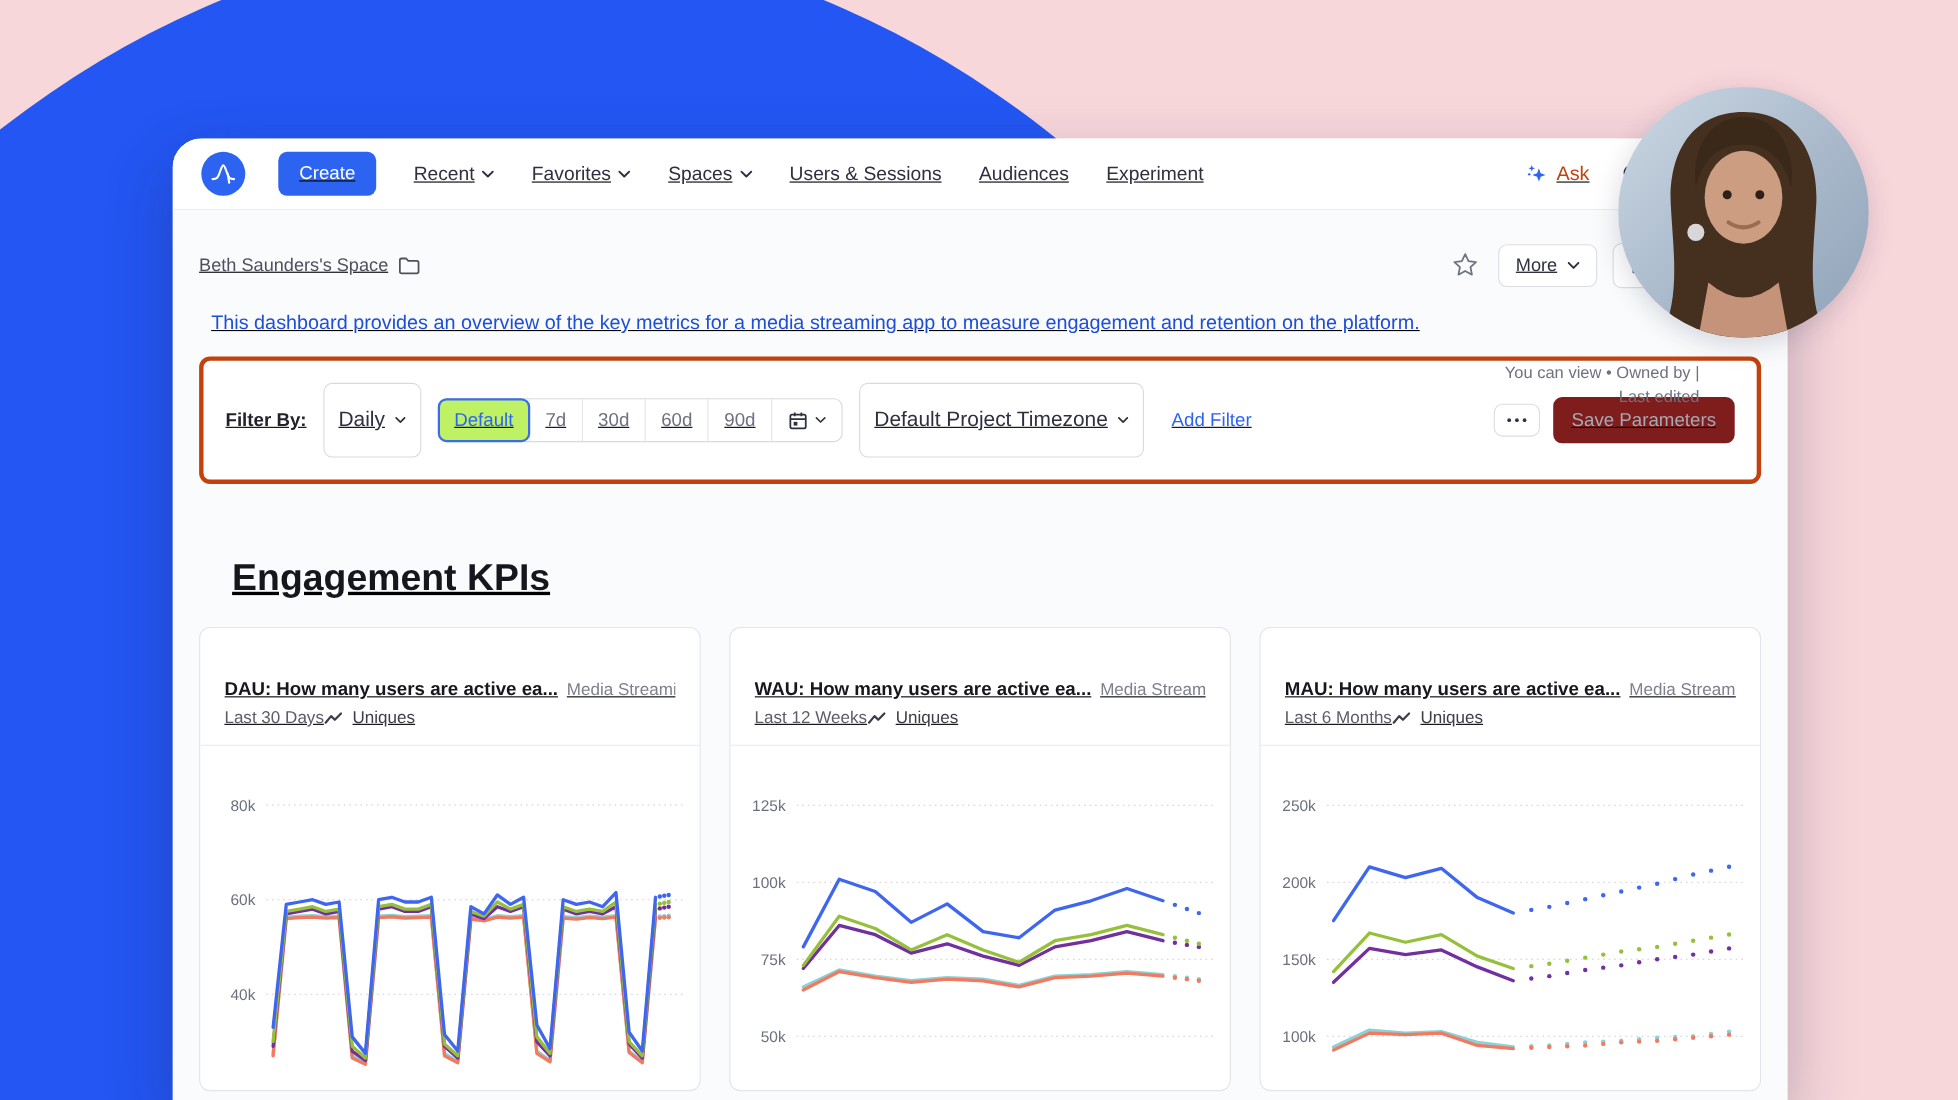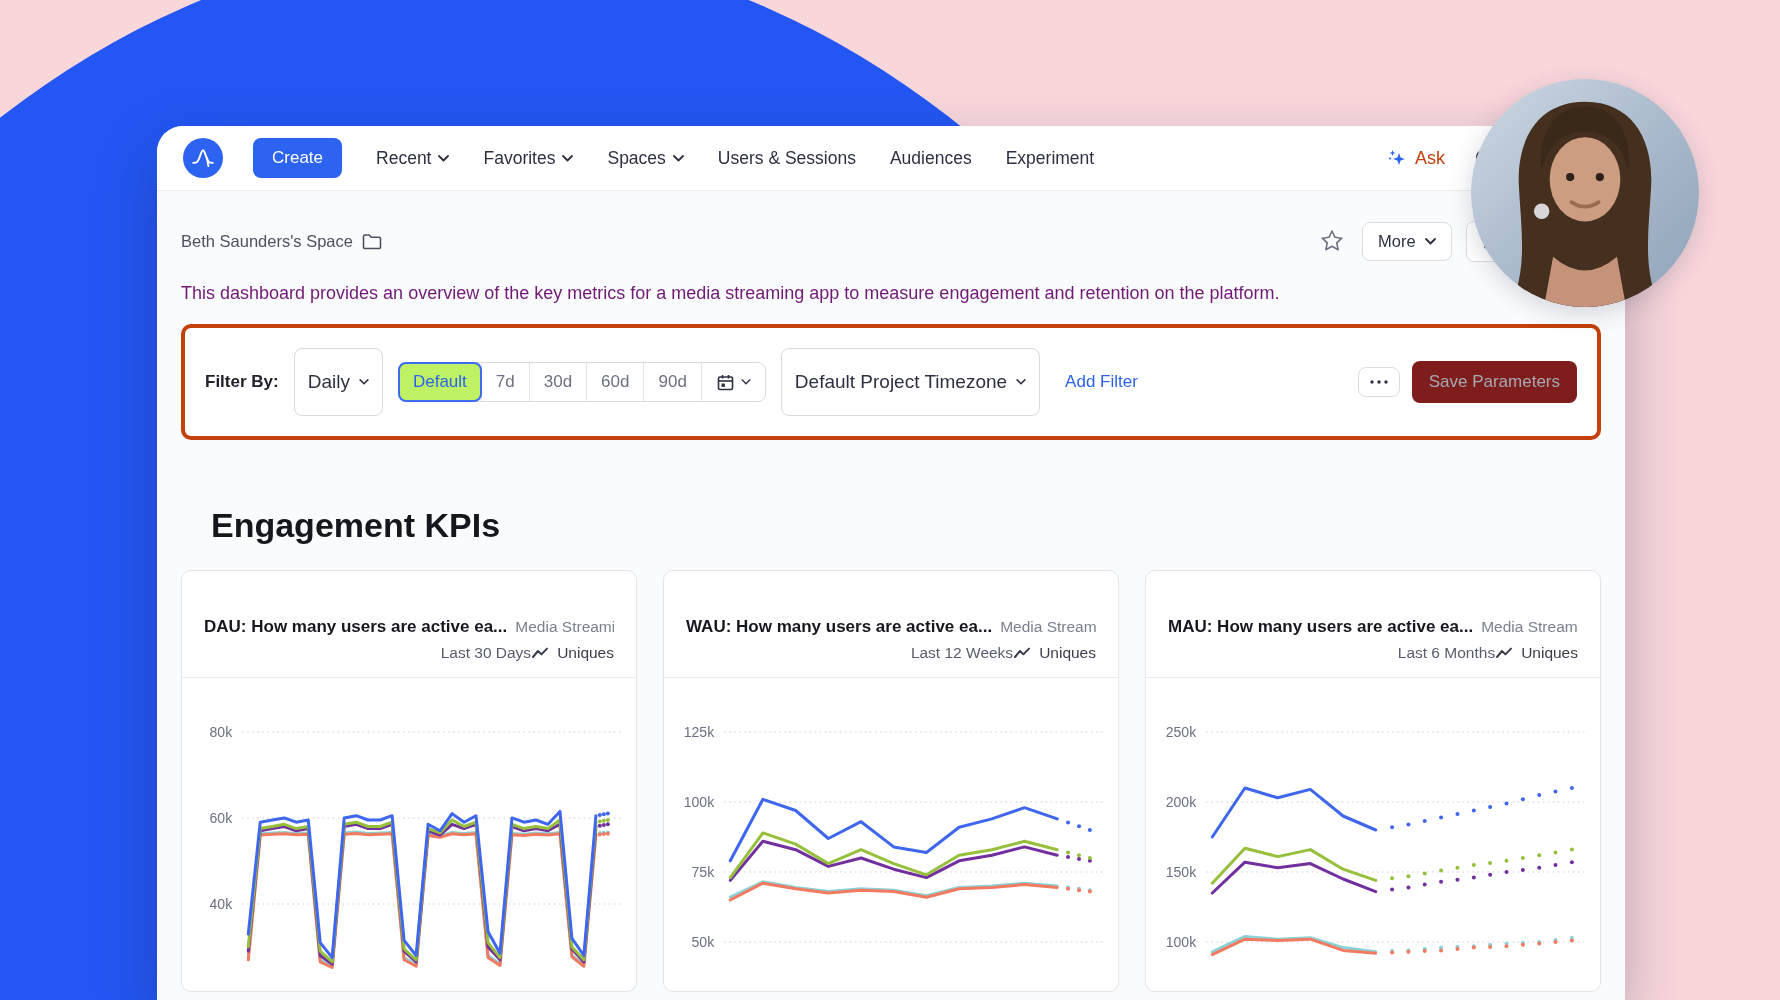--- a/index.html
+++ b/index.html
@@ -1,21 +1,21 @@
 <!DOCTYPE html>
 <html><head>
 <meta charset="utf-8">
 <style>
   html,body{margin:0;padding:0;width:1780px;height:1000px;overflow:hidden;
     background:#f8d7db;font-family:"Liberation Sans",sans-serif;position:relative;}
   .blob{position:absolute;left:-530px;top:-55px;width:2010px;height:2910px;
     border-radius:50%;background:#2356f2;}
   .window{position:absolute;left:157px;top:126px;width:1468px;height:874px;
     background:#fff;border-radius:26px 26px 0 0;overflow:hidden;
-    box-shadow:0 24px 60px rgba(25,30,70,.28);}
+    box-shadow:0 24px 60px rgba(25,30,70,.28);text-decoration:underline;}
   
   .nav{height:64px;display:flex;align-items:center;padding:0 26px;gap:34px;
     background:#fff;border-bottom:1px solid #ececf1;}
   .logo{width:40px;height:40px;border-radius:50%;background:#2c63f0;display:flex;
     align-items:center;justify-content:center;flex:0 0 auto;margin-right:-4px;}
   .create-btn{background:#2c63f0;color:#fff;border:none;border-radius:8px;
     padding:10px 19px;font-size:17px;font-family:inherit;cursor:pointer;}
   .nav-item{display:flex;align-items:center;gap:7px;font-size:17.5px;color:#2e3040;cursor:pointer;}
   .chev{stroke:#2e3040;stroke-width:1.8;fill:none;stroke-linecap:round;stroke-linejoin:round;}
   .nav-right{margin-left:auto;display:flex;align-items:center;gap:28px;}
@@ -29,21 +29,21 @@
   .crumb svg{stroke:#4e505e;fill:none;stroke-width:1.6;stroke-linejoin:round;}
   .crumb-actions{margin-left:auto;display:flex;align-items:center;gap:14px;}
   .ghost-btn{background:#fff;border:1px solid #dcdde3;border-radius:8px;padding:9px 15px;
     font-size:16.5px;color:#2e3040;font-family:inherit;display:flex;align-items:center;gap:9px;cursor:pointer;}
   .star-btn{background:none;border:none;padding:4px;cursor:pointer;}
   .star-btn svg{stroke:#6e717f;fill:none;stroke-width:1.6;stroke-linejoin:round;}
   .meta{position:absolute;top:138px;right:80px;text-align:right;font-size:15px;
     color:#6e717f;line-height:21px;}
   .page-title{margin-top:17px;font-size:30px;font-weight:700;color:#16171f;
     line-height:39px;max-width:1020px;}
-  .page-desc{margin-top:21px;font-size:18px;color:#701a75;}
+  .page-desc{margin-top:21px;font-size:18px;color:#1d4ed8;margin-left:11px;}
   
   .filter-bar{margin-top:20px;background:#fff;border:4px solid #c2410c;border-radius:10px;
     padding:20px;display:flex;align-items:center;gap:15px;}
   .filter-label{font-size:17px;font-weight:700;color:#21222b;}
   .drop-btn{background:#fff;border:1px solid #d8dae0;border-radius:8px;padding:22px 13px;
     font-size:19px;color:#2e3040;display:flex;align-items:center;gap:9px;cursor:pointer;font-family:inherit;}
   .seg{display:flex;align-items:stretch;border:1px solid #d8dae0;border-radius:8px;background:#fff;}
   .seg-item{padding:9px 14px;font-size:17px;color:#6d7080;cursor:pointer;display:flex;
     align-items:center;gap:6px;border-left:1px solid #e4e5ea;}
   .seg-item:first-child{border-left:none;}
@@ -57,21 +57,21 @@
   .save-btn{background:#7f1d1d;color:#a6a9b4;border:none;border-radius:8px;
     padding:11px 17px;font-size:17px;font-family:inherit;}
   
   .section-heading{margin:66px 0 0 30px;font-size:34px;font-weight:700;color:#16171d;}
   .cards{margin-top:25px;display:flex;gap:26px;}
   .card{flex:1;background:#fff;border:1px solid #e4e5ea;border-radius:10px;height:420px;overflow:hidden;}
   .card-header{padding:22px 22px 15px;border-bottom:1px solid #ececf0;}
   .card-title-row{display:flex;align-items:baseline;justify-content:space-between;gap:8px;white-space:nowrap;overflow:hidden;margin-top:24px;}
   .card-title{font-size:17px;font-weight:700;color:#17181f;}
   .card-provider{font-size:15.5px;color:#7c7f8d;}
-  .card-sub-row{display:flex;align-items:center;justify-content:flex-end;margin-top:7px;}
+  .card-sub-row{display:flex;align-items:center;justify-content:flex-start;margin-top:7px;}
   .card-subtitle{font-size:15.5px;color:#5a5c6a;}
   .card-metric{display:flex;align-items:center;gap:7px;font-size:15.5px;color:#3b3d49;}
   .card-metric svg{stroke:#3b3d49;fill:none;stroke-width:2;stroke-linecap:round;stroke-linejoin:round;}
   .chart{display:block;width:100%;height:295px;margin-top:4px;}
   
   .avatar{position:absolute;left:1471px;top:79px;width:228px;height:228px;border-radius:50%;
     overflow:hidden;z-index:50;box-shadow:0 6px 24px rgba(40,40,70,.18);}
   .avatar svg{display:block;width:100%;height:100%;}
 </style>
 </head>
@@ -176,20 +176,24 @@
               <path d="M3 13.5 h4 l1.8 2.2 h3.4 l1.8-2.2 h4"></path>
               <path d="M7 8 l-1.4-2.4"></path>
               <path d="M10.5 7.3 v-3"></path>
               <path d="M14 8 l1.4-2.4"></path>
             </svg>
           <span>Subscribe</span>
         </button>
       </div>
     </div>
 
+    <div class="meta">
+      <div>You can view • Owned by |</div>
+      <div>Last edited</div>
+    </div>
 
     <div class="page-desc">This dashboard provides an overview of the key metrics for a media streaming app to measure engagement and retention on the platform.</div>
 
     <div class="filter-bar">
       <span class="filter-label">Filter By:</span>
       <button class="drop-btn">
         <span>Daily</span>
         <svg class="chev" width="10" height="6" viewBox="0 0 11 7">
             <path d="M1 1l4.5 4.5L10 1"></path>
           </svg>

